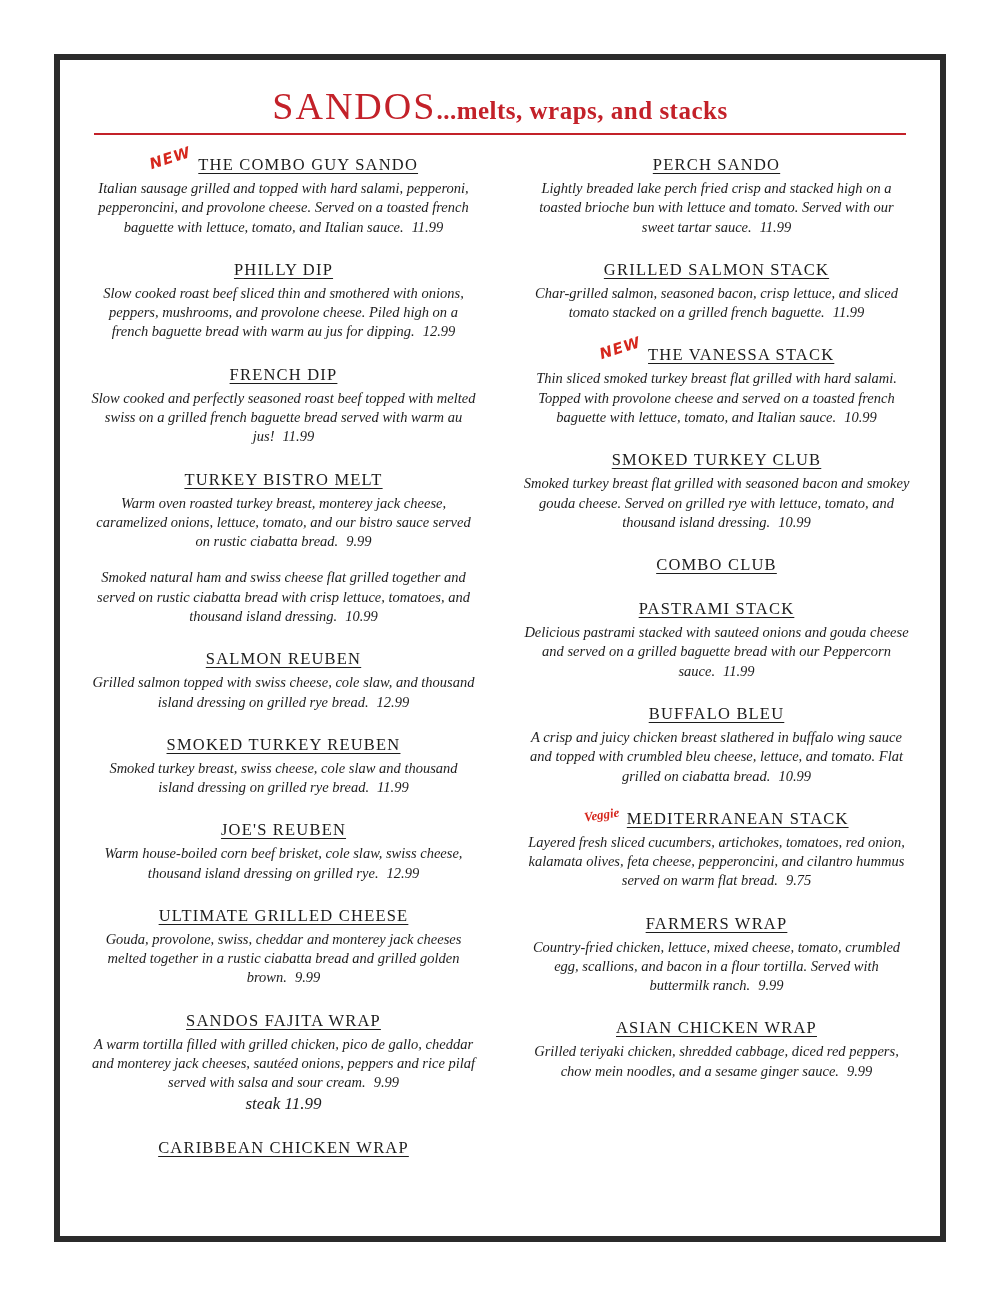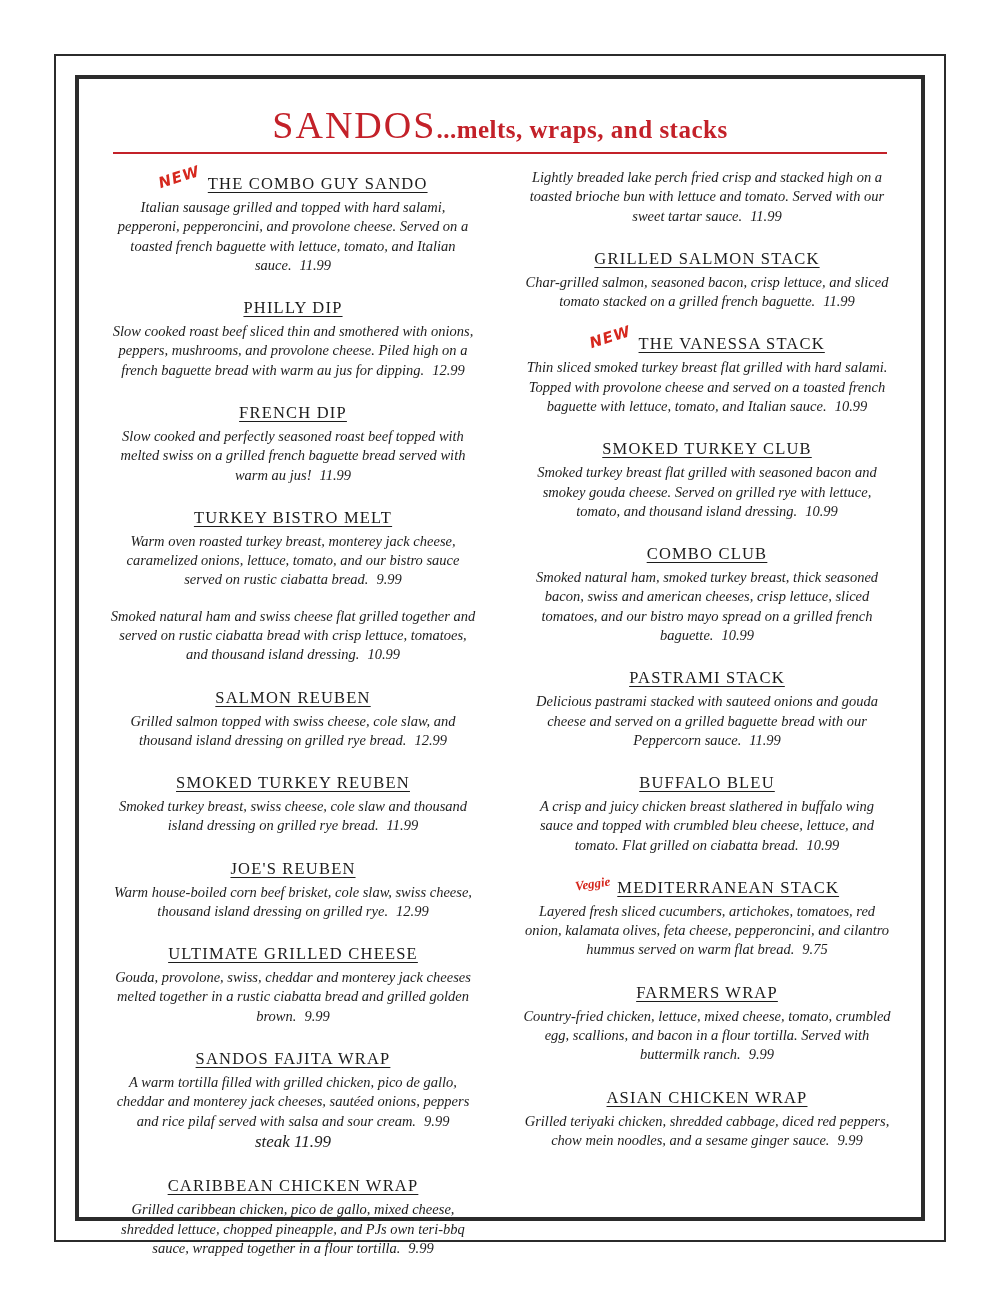--- a/index.html
+++ b/index.html
@@ -9,21 +9,21 @@
     background: #ffffff;
     font-family: "Liberation Serif", serif;
     color: #1c1c1c;
     position: relative;
     overflow: hidden;
   }
   .frame-outer {
     position: absolute;
     left: 54px; top: 54px; right: 54px; bottom: 52px;
     border: 2px solid #2b2b2b;
-    padding: 19px;
+    padding: 0;
     box-sizing: border-box;
   }
   .frame-inner {
     border: 4px solid #2b2b2b;
     width: 100%; height: 100%;
     box-sizing: border-box;
     padding: 18px 26px 10px 26px;
   }
   .menu-header { text-align: center; margin-top: 6px; }
   .title-main {
@@ -157,47 +157,46 @@
     <p class="item-desc"><span class="desc-text">Gouda, provolone, swiss, cheddar and monterey jack cheeses melted together in a rustic ciabatta bread and grilled golden brown.</span><span class="price">9.99</span></p>
 
   </section>
           <section class="menu-item">
     <h2 class="item-name-row"><span class="item-name">SANDOS FAJITA WRAP</span></h2>
     <p class="item-desc"><span class="desc-text">A warm tortilla filled with grilled chicken, pico de gallo, cheddar and monterey jack cheeses, sautéed onions, peppers and rice pilaf served with salsa and sour cream.</span><span class="price">9.99</span></p>
     <p class="item-extra">steak  11.99</p>
   </section>
           <section class="menu-item">
     <h2 class="item-name-row"><span class="item-name">CARIBBEAN CHICKEN WRAP</span></h2>
-    <p class="item-desc"><span class="desc-text">Grilled caribbean chicken, pico de gallo, mixed cheese, shredded lettuce, chopped pineapple, and PJs own teri-bbq sauce, wrapped together in a flour tortilla.</span><span class="price">9.99</span></p>
 
   </section>
         </div>
       <div class="menu-col" id="col-right">
           <section class="menu-item">
+    <h2 class="item-name-row"><span class="item-name">PERCH SANDO</span></h2>
     <p class="item-desc"><span class="desc-text">Lightly breaded lake perch fried crisp and stacked high on a toasted brioche bun with lettuce and tomato. Served with our sweet tartar sauce.</span><span class="price">11.99</span></p>
 
   </section>
           <section class="menu-item">
     <h2 class="item-name-row"><span class="item-name">GRILLED SALMON STACK</span></h2>
     <p class="item-desc"><span class="desc-text">Char-grilled salmon, seasoned bacon, crisp lettuce, and sliced tomato stacked on a grilled french baguette.</span><span class="price">11.99</span></p>
 
   </section>
           <section class="menu-item">
     <h2 class="item-name-row"><span class="badge badge-new">NEW</span><span class="item-name">THE VANESSA STACK</span></h2>
     <p class="item-desc"><span class="desc-text">Thin sliced smoked turkey breast flat grilled with hard salami. Topped with provolone cheese and served on a toasted french baguette with lettuce, tomato, and Italian sauce.</span><span class="price">10.99</span></p>
 
   </section>
           <section class="menu-item">
     <h2 class="item-name-row"><span class="item-name">SMOKED TURKEY CLUB</span></h2>
     <p class="item-desc"><span class="desc-text">Smoked turkey breast flat grilled with seasoned bacon and smokey gouda cheese. Served on grilled rye with lettuce, tomato, and thousand island dressing.</span><span class="price">10.99</span></p>
 
   </section>
           <section class="menu-item">
     <h2 class="item-name-row"><span class="item-name">COMBO CLUB</span></h2>
-    <p class="item-desc"><span class="desc-text">Smoked natural ham, smoked turkey breast, thick seasoned bacon, swiss and american cheeses, crisp lettuce, sliced tomatoes, and our bistro mayo spread on a grilled french baguette.</span><span class="price">10.99</span></p>
 
   </section>
           <section class="menu-item">
     <h2 class="item-name-row"><span class="item-name">PASTRAMI STACK</span></h2>
     <p class="item-desc"><span class="desc-text">Delicious pastrami stacked with sauteed onions and gouda cheese and served on a grilled baguette bread with our Peppercorn sauce.</span><span class="price">11.99</span></p>
 
   </section>
           <section class="menu-item">
     <h2 class="item-name-row"><span class="item-name">BUFFALO BLEU</span></h2>
     <p class="item-desc"><span class="desc-text">A crisp and juicy chicken breast slathered in buffalo wing sauce and topped with crumbled bleu cheese, lettuce, and tomato. Flat grilled on ciabatta bread.</span><span class="price">10.99</span></p>

